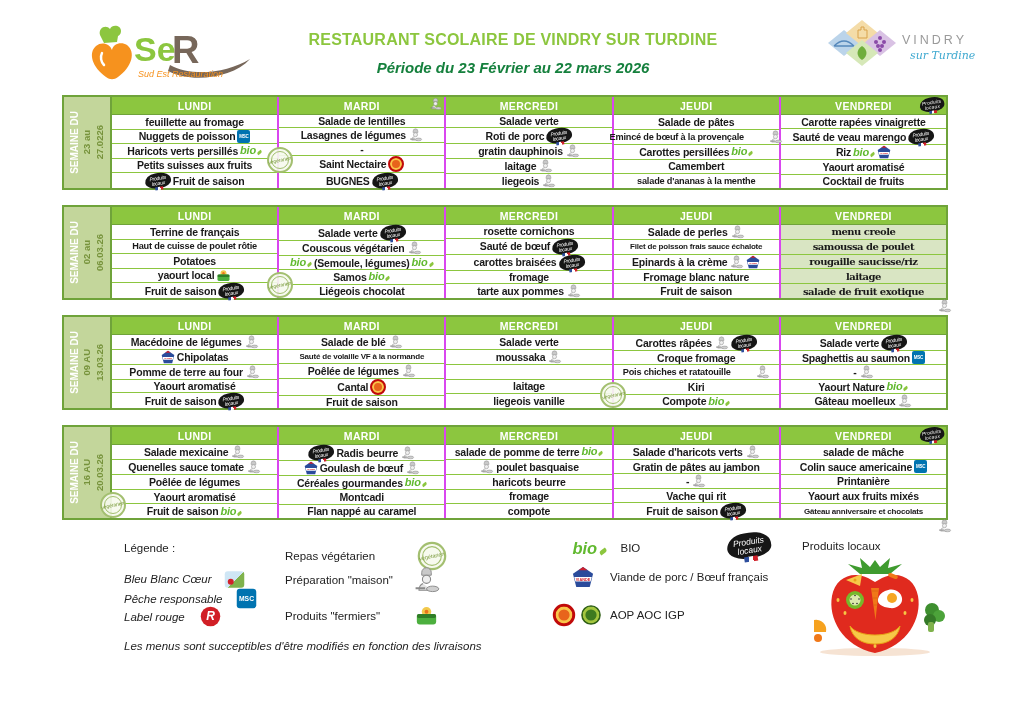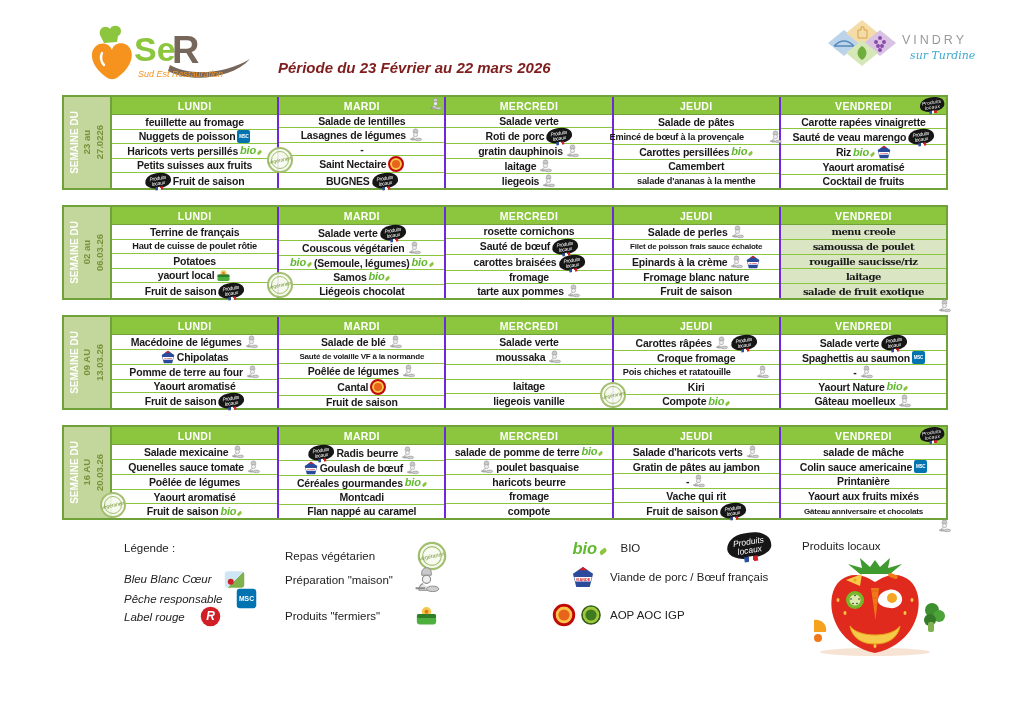--- a/index.html
+++ b/index.html
@@ -1,35 +1,35 @@
 <!DOCTYPE html>
 <html><head>
 <meta charset="utf-8">
 <style>
   html,body{margin:0;padding:0;background:#fff;}
   .page{position:relative;width:1024px;height:724px;background:#fff;overflow:hidden;
         font-family:"Liberation Sans",sans-serif;}
   
   .main-title{position:absolute;left:278px;top:31px;width:470px;text-align:center;
     color:#8CC63E;font-weight:bold;font-size:16px;letter-spacing:.2px;}
-  .period{position:absolute;left:278px;top:59px;width:470px;text-align:left;
-    color:#7f1d1d;font-weight:bold;font-style:italic;font-size:15px;}
+  .period{position:absolute;left:278px;top:59px;width:470px;text-align:center;
+    color:#15803d;font-weight:bold;font-style:italic;font-size:15px;}
   .ser-logo{position:absolute;left:82px;top:20px;}
   .town-logo{position:absolute;left:814px;top:14px;}
   
   .weeks{position:absolute;left:62px;top:95px;width:886px;}
   .week{position:relative;display:flex;height:95px;box-sizing:border-box;
     border:2px solid #6FA33A;background:#fff;margin-bottom:15px;}
   .wk-side{width:46px;flex:none;background:#C3D69B;display:flex;align-items:center;
     justify-content:center;gap:2px;border-right:2px solid #6FA33A;}
   .wk-side span{writing-mode:vertical-rl;transform:rotate(180deg);font-weight:bold;line-height:1.1;}
   .wk-side .l1{color:#ffffff;font-size:10px;}
   .wk-side .l2,.wk-side .l3{color:#77933C;font-size:9.5px;}
   .wk-cols{flex:1;display:flex;min-width:0;}
-  .wk-col{flex:1;display:flex;flex-direction:column;border-right:2px solid #6d28d9;min-width:0;}
+  .wk-col{flex:1;display:flex;flex-direction:column;border-right:2px solid #d946ef;min-width:0;}
   .wk-col:last-child{border-right:none;}
   .wk-hd{height:17px;flex:none;background:#8CC63F;color:#fff;font-weight:bold;font-size:10.5px;
     display:flex;align-items:center;justify-content:center;position:relative;
     border-bottom:1px solid #6FA33A;letter-spacing:.3px;}
   .wk-hd .hd-ic{position:absolute;right:1px;top:0px;}
   .wk-cell{flex:1;display:flex;align-items:center;justify-content:center;gap:2px;
     border-bottom:1.5px solid #8CC63F;font-weight:bold;font-size:10.5px;color:#1a1a1a;
     letter-spacing:-.2px;white-space:nowrap;padding:0 1px;position:relative;}
   .wk-col .wk-cell:last-child{border-bottom:none;}
   .wk-cell.sz-m{font-size:9.2px;gap:24px;}
@@ -82,20 +82,21 @@
       <path d="M18 15 c-2 -7 6 -11 10 -6 c2 -5 11 -4 11 2 c0 4 -3 5 -3 5 l-1 6 l-13 1 z" fill="#8CC63F"></path>
       <path d="M24 57 C10 47 6 33 14 26 c6 -5 14 -2 16 4 c1 -6 9 -9 15 -5 c9 7 5 22 -9 32 c-4 3 -8 3 -12 0 z" fill="#F6921E"></path>
       <path d="M20 33 c-2 4 -1 9 2 12" stroke="#fff" stroke-width="2.5" fill="none" stroke-linecap="round"></path>
       <text x="52" y="41" font-size="34" font-weight="bold" fill="#8CC63F">Se</text>
       <text x="90" y="43" font-size="38" font-weight="bold" fill="#77675A">R</text>
       <path d="M88 45 C110 57 145 53 168 39 C150 59 108 63 86 51 Z" fill="#77675A"></path>
       <text x="56" y="57" font-size="9" font-style="italic" fill="#F6921E">Sud Est Restauration</text>
     </svg>
   </div>
 
+  <div class="main-title">RESTAURANT SCOLAIRE DE VINDRY SUR TURDINE</div>
   <div class="period">Période du 23 Février au 22 mars 2026</div>
 
   <div class="town-logo">
     <svg width="165" height="68" viewBox="0 0 165 68">
       <polygon points="30,16 46,29 30,42 14,29" fill="#BBD4EA"></polygon>
       <path d="M20 32 q10 -10 20 0 M20 32 h20" stroke="#5588BB" stroke-width="1.3" fill="none"></path>
       <polygon points="48,6 64,19 48,32 32,19" fill="#F4DCA8"></polygon>
       <path d="M44 24 v-8 h3 v-3 h3 v3 h3 v8 z" fill="none" stroke="#D9A24A" stroke-width="1"></path>
       <polygon points="66,16 82,29 66,42 50,29" fill="#D9C2E4"></polygon>
       <g fill="#8B4BA8">
@@ -1086,20 +1087,21 @@
   <div class="lg-item" style="left:736px;top:538px">
     <span class="ic" style="transform: scale(1.7);">
         <span class="i-pl">
           <i class="i-pl-t">Produits<br>locaux</i>
           <i class="i-pl-f"></i>
         </span>
       </span>
     <span style="margin-left:28px">Produits locaux</span>
   </div>
 
+  <div class="menu-note">Les menus sont succeptibles d'être modifiés en fonction des livraisons</div>
 
   <div style="position:absolute;left:800px;top:558px">
     <svg width="150" height="100" viewBox="0 0 150 100">
       <ellipse cx="75" cy="94" rx="55" ry="4" fill="#F6E3D3"></ellipse>
       <path d="M14 62 a10 10 0 0 1 12 12 l-12 0 z" fill="#F6A21F"></path>
       <circle cx="18" cy="80" r="4" fill="#F07818"></circle>
       <circle cx="132" cy="52" r="7" fill="#3E8F2F"></circle>
         <circle cx="139" cy="58" r="6" fill="#4CA33A"></circle>
         <circle cx="130" cy="62" r="6" fill="#357A28"></circle>
         <rect x="128" y="64" width="6" height="10" rx="2" fill="#7FB24C"></rect>

